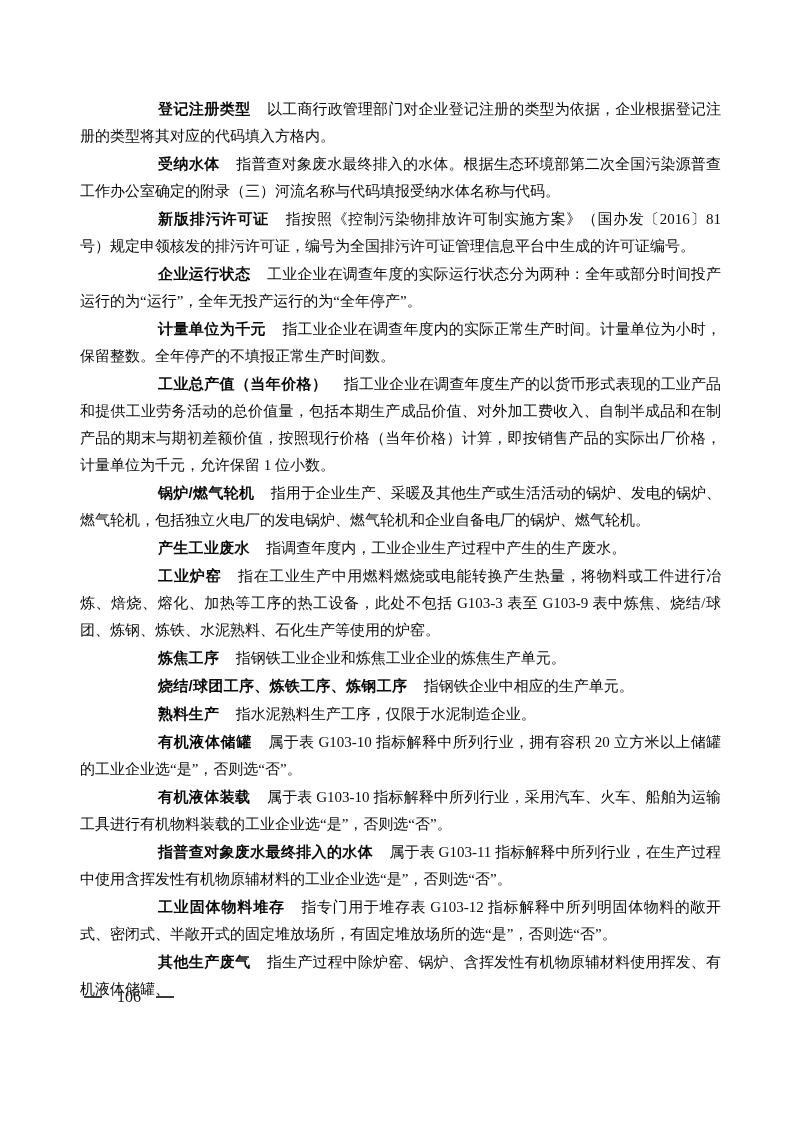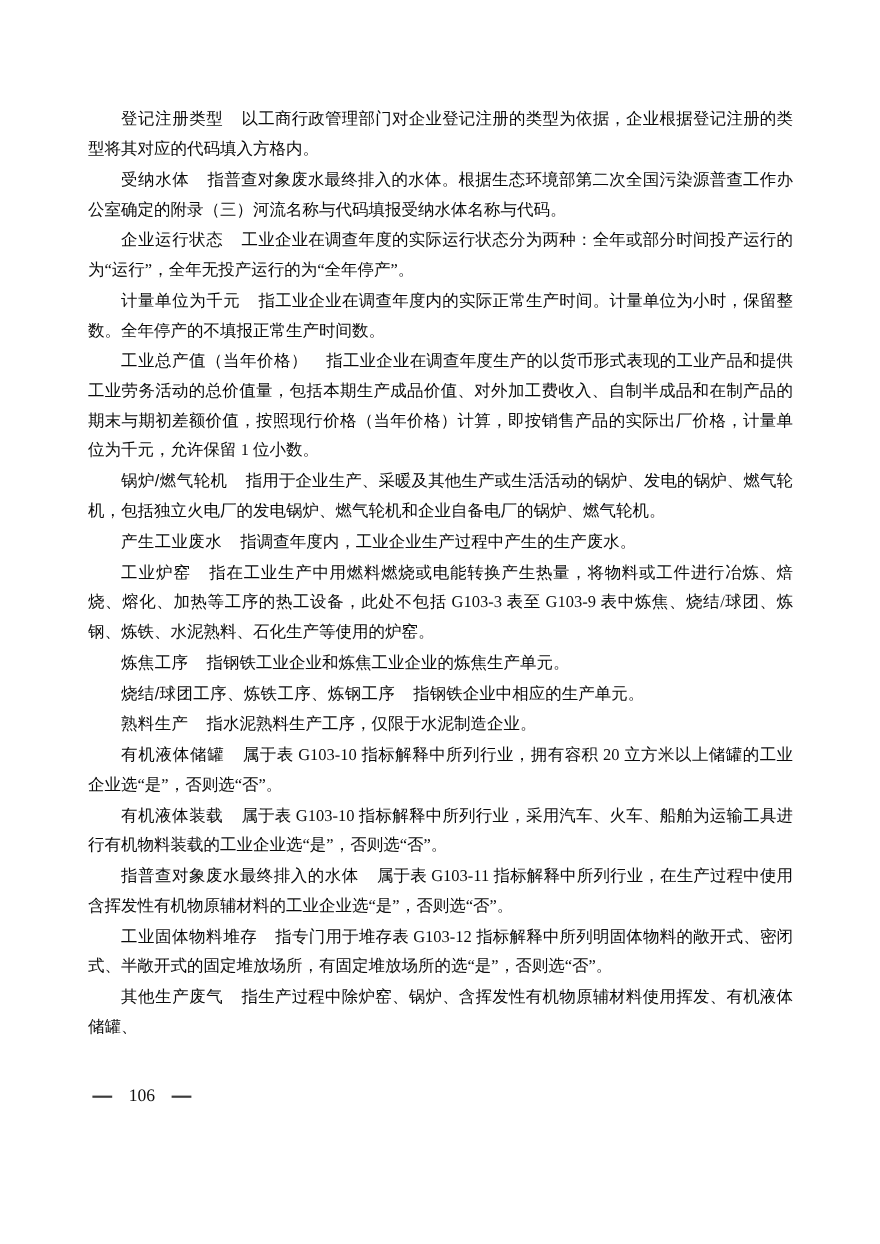--- a/index.html
+++ b/index.html
@@ -22,23 +22,24 @@
     text-align: justify;
     text-justify: inter-ideograph;
   }
   .para {
     margin: 0;
     padding: 0;
     text-indent: 2em;
   }
   .term {
     font-family: "Liberation Sans", "DejaVu Sans", sans-serif;
-    font-weight: normal;
+    font-weight: bold;
     margin-right: 1.1em;
     letter-spacing: 0.3px;
+    margin-left: 48px;
   }
   .body-text { }
   .footer {
     position: absolute;
     left: 84px;
     top: 987px;
     height: 20px;
     display: flex;
     align-items: center;
     gap: 15px;
@@ -53,20 +54,21 @@
     line-height: 20px;
     color: #111;
   }
 </style>
 </head>
 <body>
 
 <main class="content">
   <p class="para"><span class="term">登记注册类型</span><span class="body-text">以工商行政管理部门对企业登记注册的类型为依据，企业根据登记注册的类型将其对应的代码填入方格内。</span></p>
   <p class="para"><span class="term">受纳水体</span><span class="body-text">指普查对象废水最终排入的水体。根据生态环境部第二次全国污染源普查工作办公室确定的附录（三）河流名称与代码填报受纳水体名称与代码。</span></p>
+  <p class="para"><span class="term">新版排污许可证</span><span class="body-text">指按照《控制污染物排放许可制实施方案》（国办发〔2016〕81 号）规定申领核发的排污许可证，编号为全国排污许可证管理信息平台中生成的许可证编号。</span></p>
   <p class="para"><span class="term">企业运行状态</span><span class="body-text">工业企业在调查年度的实际运行状态分为两种：全年或部分时间投产运行的为“运行”，全年无投产运行的为“全年停产”。</span></p>
   <p class="para"><span class="term">计量单位为千元</span><span class="body-text">指工业企业在调查年度内的实际正常生产时间。计量单位为小时，保留整数。全年停产的不填报正常生产时间数。</span></p>
   <p class="para"><span class="term">工业总产值（当年价格）</span><span class="body-text">指工业企业在调查年度生产的以货币形式表现的工业产品和提供工业劳务活动的总价值量，包括本期生产成品价值、对外加工费收入、自制半成品和在制产品的期末与期初差额价值，按照现行价格（当年价格）计算，即按销售产品的实际出厂价格，计量单位为千元，允许保留 1 位小数。</span></p>
   <p class="para"><span class="term">锅炉/燃气轮机</span><span class="body-text">指用于企业生产、采暖及其他生产或生活活动的锅炉、发电的锅炉、燃气轮机，包括独立火电厂的发电锅炉、燃气轮机和企业自备电厂的锅炉、燃气轮机。</span></p>
   <p class="para"><span class="term">产生工业废水</span><span class="body-text">指调查年度内，工业企业生产过程中产生的生产废水。</span></p>
   <p class="para"><span class="term">工业炉窑</span><span class="body-text">指在工业生产中用燃料燃烧或电能转换产生热量，将物料或工件进行冶炼、焙烧、熔化、加热等工序的热工设备，此处不包括 G103-3 表至 G103-9 表中炼焦、烧结/球团、炼钢、炼铁、水泥熟料、石化生产等使用的炉窑。</span></p>
   <p class="para"><span class="term">炼焦工序</span><span class="body-text">指钢铁工业企业和炼焦工业企业的炼焦生产单元。</span></p>
   <p class="para"><span class="term">烧结/球团工序、炼铁工序、炼钢工序</span><span class="body-text">指钢铁企业中相应的生产单元。</span></p>
   <p class="para"><span class="term">熟料生产</span><span class="body-text">指水泥熟料生产工序，仅限于水泥制造企业。</span></p>
   <p class="para"><span class="term">有机液体储罐</span><span class="body-text">属于表 G103-10 指标解释中所列行业，拥有容积 20 立方米以上储罐的工业企业选“是”，否则选“否”。</span></p>

